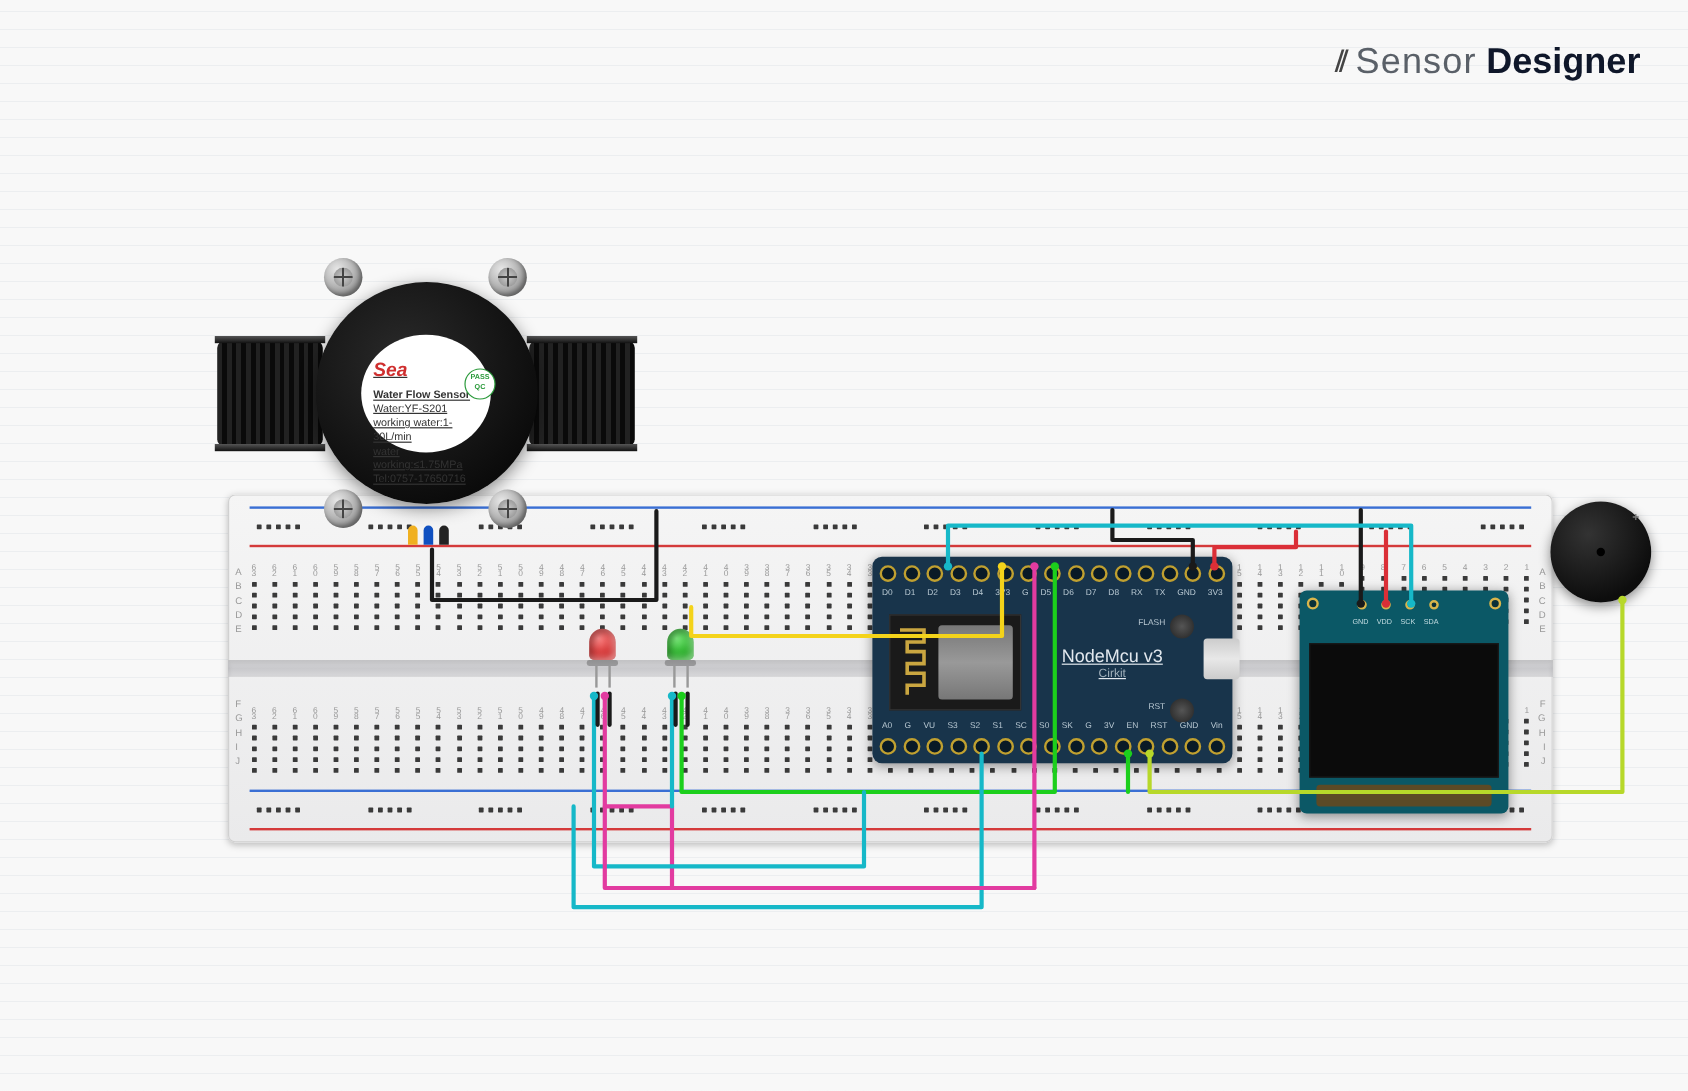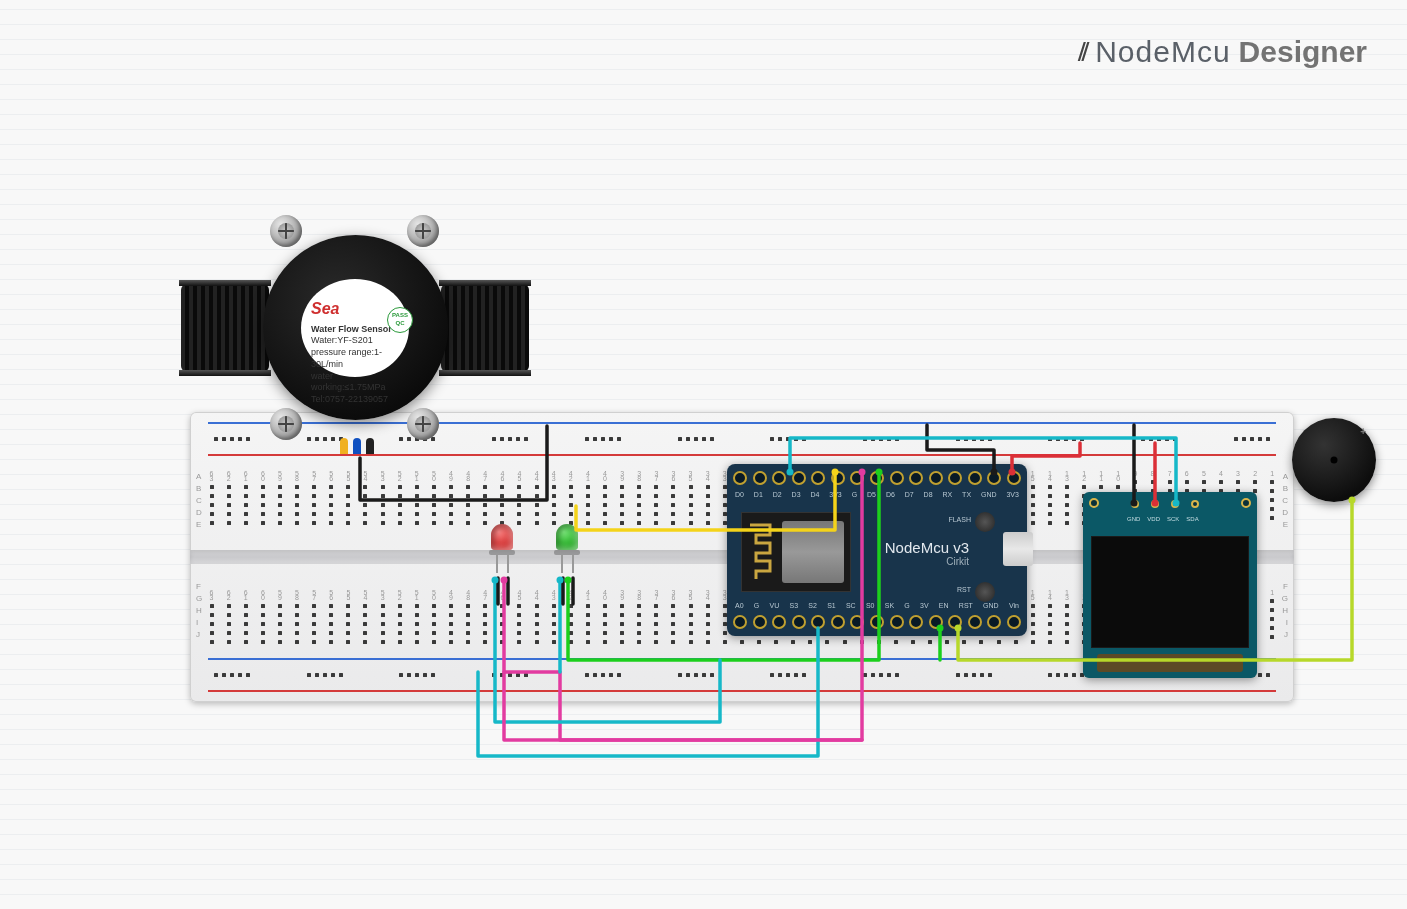--- a/index.html
+++ b/index.html
@@ -12,21 +12,21 @@
   position:relative;
   overflow:hidden;
 }
 .logo{
   position:absolute;right:40px;top:35px;
   display:flex;align-items:center;gap:8px;
   color:#555;
 }
 .logo .mark{font-size:24px;letter-spacing:-2px;color:#444;font-weight:600}
 .logo .t1{font-size:30px;letter-spacing:1px;color:#5a6068}
-.logo .t2{font-size:30px;font-weight:700;color:#737373;letter-spacing:0}
+.logo .t2{font-size:30px;font-weight:700;color:#0f172a;letter-spacing:0}
 
 
 .breadboard{
   position:absolute;left:190px;top:412px;width:1104px;height:290px;
   background:linear-gradient(#f5f5f5,#eaeaeb);
   border-radius:6px;
   box-shadow:inset 0 0 0 1px #d0d0d0, 0 2px 6px rgba(0,0,0,.25);
 }
 .rail{
   position:absolute;left:18px;right:18px;height:34px;
@@ -64,21 +64,21 @@
 }
 .flow-body{
   position:absolute;left:78px;top:25px;width:185px;height:185px;
   background:radial-gradient(circle at 40% 35%,#2a2a2a,#0b0b0b 75%);
   border-radius:50%;
   box-shadow:0 4px 14px rgba(0,0,0,.45);
 }
 .flow-label{
   position:absolute;left:38px;top:44px;width:108px;height:98px;
   background:#fff;border-radius:50%;
-  padding:20px 10px;font-size:9px;color:#333;line-height:1.3;
+  padding:20px 10px;font-size:9px;color:#333;line-height:1.3;text-decoration:underline;
 }
 .flow-label .sea{color:#cf2f2f;font-size:16px;font-weight:700;font-style:italic}
 .flow-label .pass{position:absolute;right:-4px;top:28px;width:26px;height:26px;border:1.5px solid #2b9a3b;border-radius:50%;font-size:6px;color:#2b9a3b;display:flex;align-items:center;justify-content:center;flex-direction:column;font-weight:700;background:#fff}
 .screw{
   position:absolute;width:32px;height:32px;border-radius:50%;
   background:radial-gradient(circle at 35% 30%,#e8e8e8,#9a9a9a 70%);
   box-shadow:inset -2px -2px 4px rgba(0,0,0,.4);
 }
 .screw::after{
   content:"";position:absolute;inset:8px;border-radius:50%;
@@ -153,21 +153,21 @@
 }
 .mcu .shield{
   position:absolute;left:40px;top:8px;width:62px;height:62px;
   background:linear-gradient(#777,#999,#777);border-radius:3px;
 }
 .mcu .usb{
   position:absolute;right:-6px;top:68px;width:30px;height:34px;
   background:linear-gradient(#ccc,#e8e8e8,#ccc);border-radius:3px;
 }
 .mcu .name{
-  position:absolute;right:58px;top:75px;color:#e2e8ee;font-size:15px;text-align:right;
+  position:absolute;right:58px;top:75px;color:#e2e8ee;font-size:15px;text-align:center;text-decoration:underline;
 }
 .mcu .name small{display:block;font-size:10px;color:#a0b0bb}
 .mcu .btn-flash,.mcu .btn-rst{
   position:absolute;width:20px;height:20px;border-radius:50%;
   background:radial-gradient(#555,#222);top:48px;
 }
 .mcu .btn-flash{right:32px}
 .mcu .btn-rst{right:32px;top:118px}
 .mcu .btn-lbl{position:absolute;font-size:7px;color:#b8c8d2}
 
@@ -226,21 +226,21 @@
 .dot.lime{fill:#b7d82a}
 .dot.black{fill:#1a1a1a}
 .dot.red{fill:#db2f37}
 .dot.yellow{fill:#f4d31a}
 </style>
 </head>
 <body>
 
 <div class="logo">
   <span class="mark">⫽</span>
-  <span class="t1">NodeMcu</span>
+  <span class="t1">Sensor</span>
   <span class="t2">Designer</span>
 </div>
 
 <div class="breadboard">
   <div class="rail top">
     <div class="rail-line blue"></div>
     <div class="rail-holes" id="rail-t">
         <div class="grp">
           <div class="hole"></div>
           <div class="hole"></div>
@@ -1460,23 +1460,23 @@
   <div class="pipe right"></div>
   <div class="flow-body">
     <div class="flow-label">
       <span class="sea">Sea</span>
       <span class="pass">
         <span>PASS</span>
         <span>QC</span>
       </span>
       <div style="font-weight:600;margin-top:4px">Water Flow Sensor</div>
       <div>Water:YF-S201</div>
-      <div>pressure range:1-30L/min</div>
+      <div>working water:1-30L/min</div>
       <div>water working:≤1.75MPa</div>
-      <div>Tel:0757-22139057</div>
+      <div>Tel:0757-17650716</div>
     </div>
   </div>
   <div class="screw s1"></div>
   <div class="screw s2"></div>
   <div class="screw s3"></div>
   <div class="screw s4"></div>
   <div class="flow-wires">
     <div class="flow-wire r"></div>
     <div class="flow-wire b"></div>
     <div class="flow-wire k"></div>

